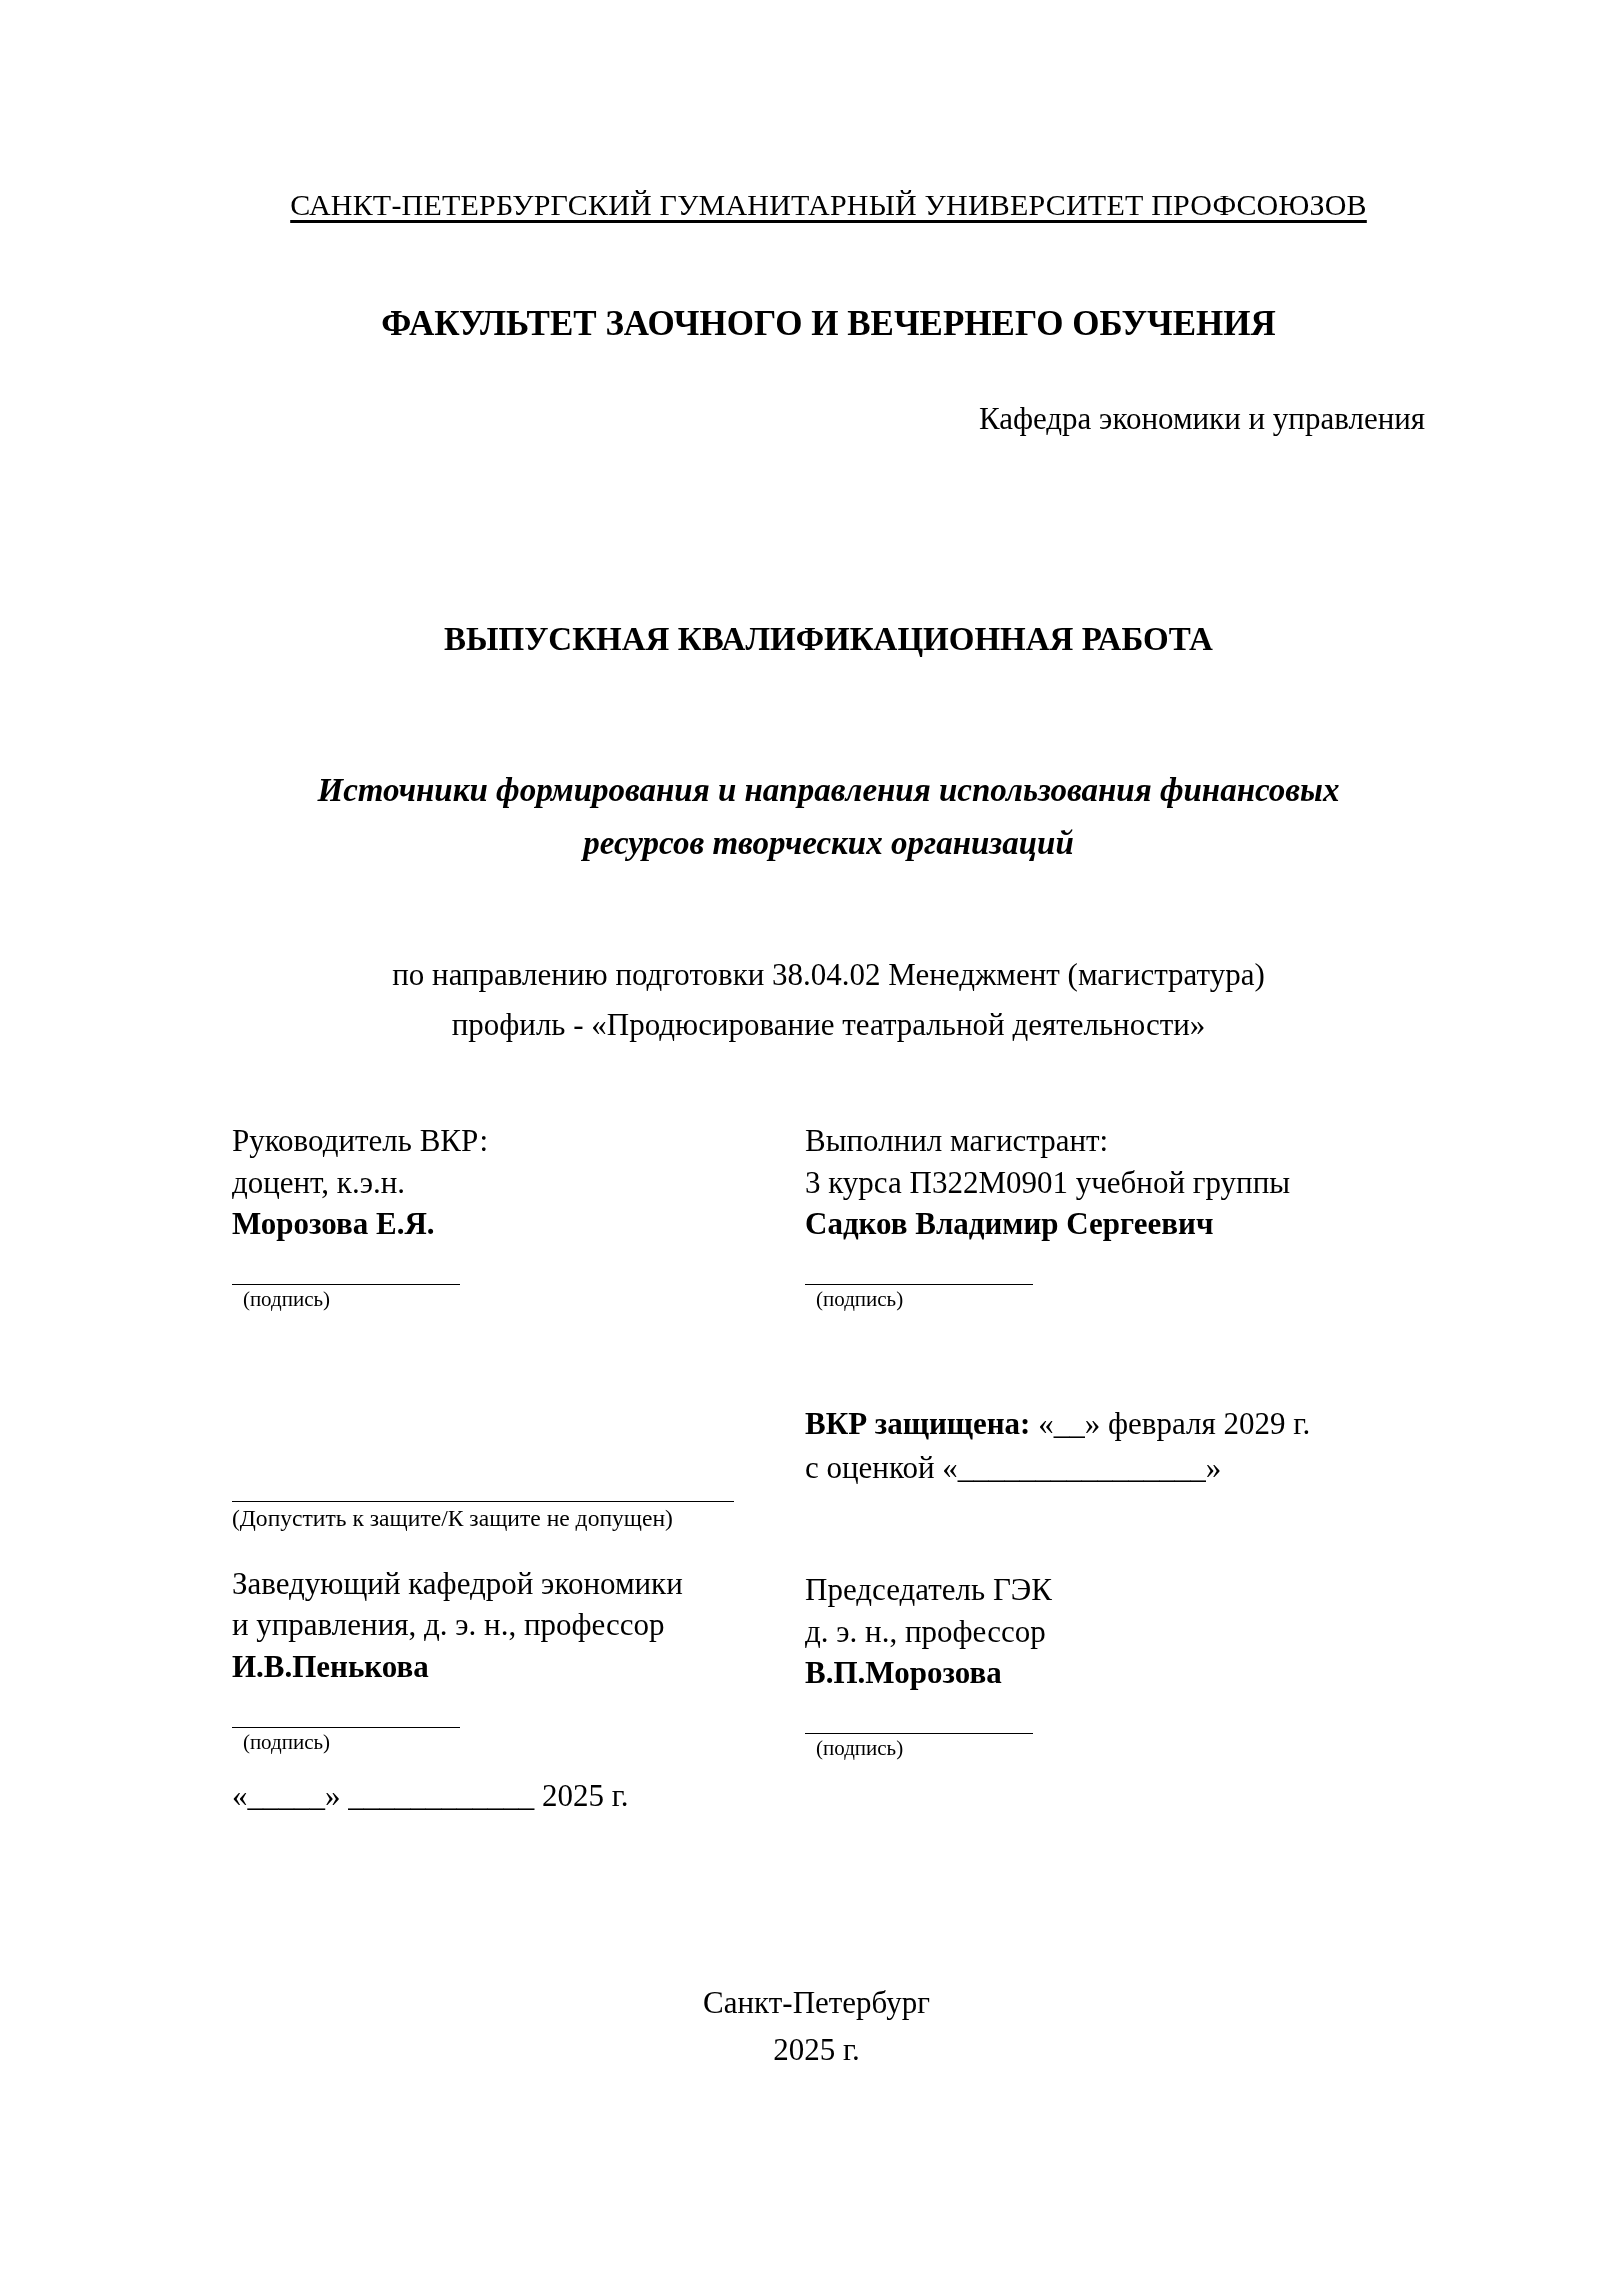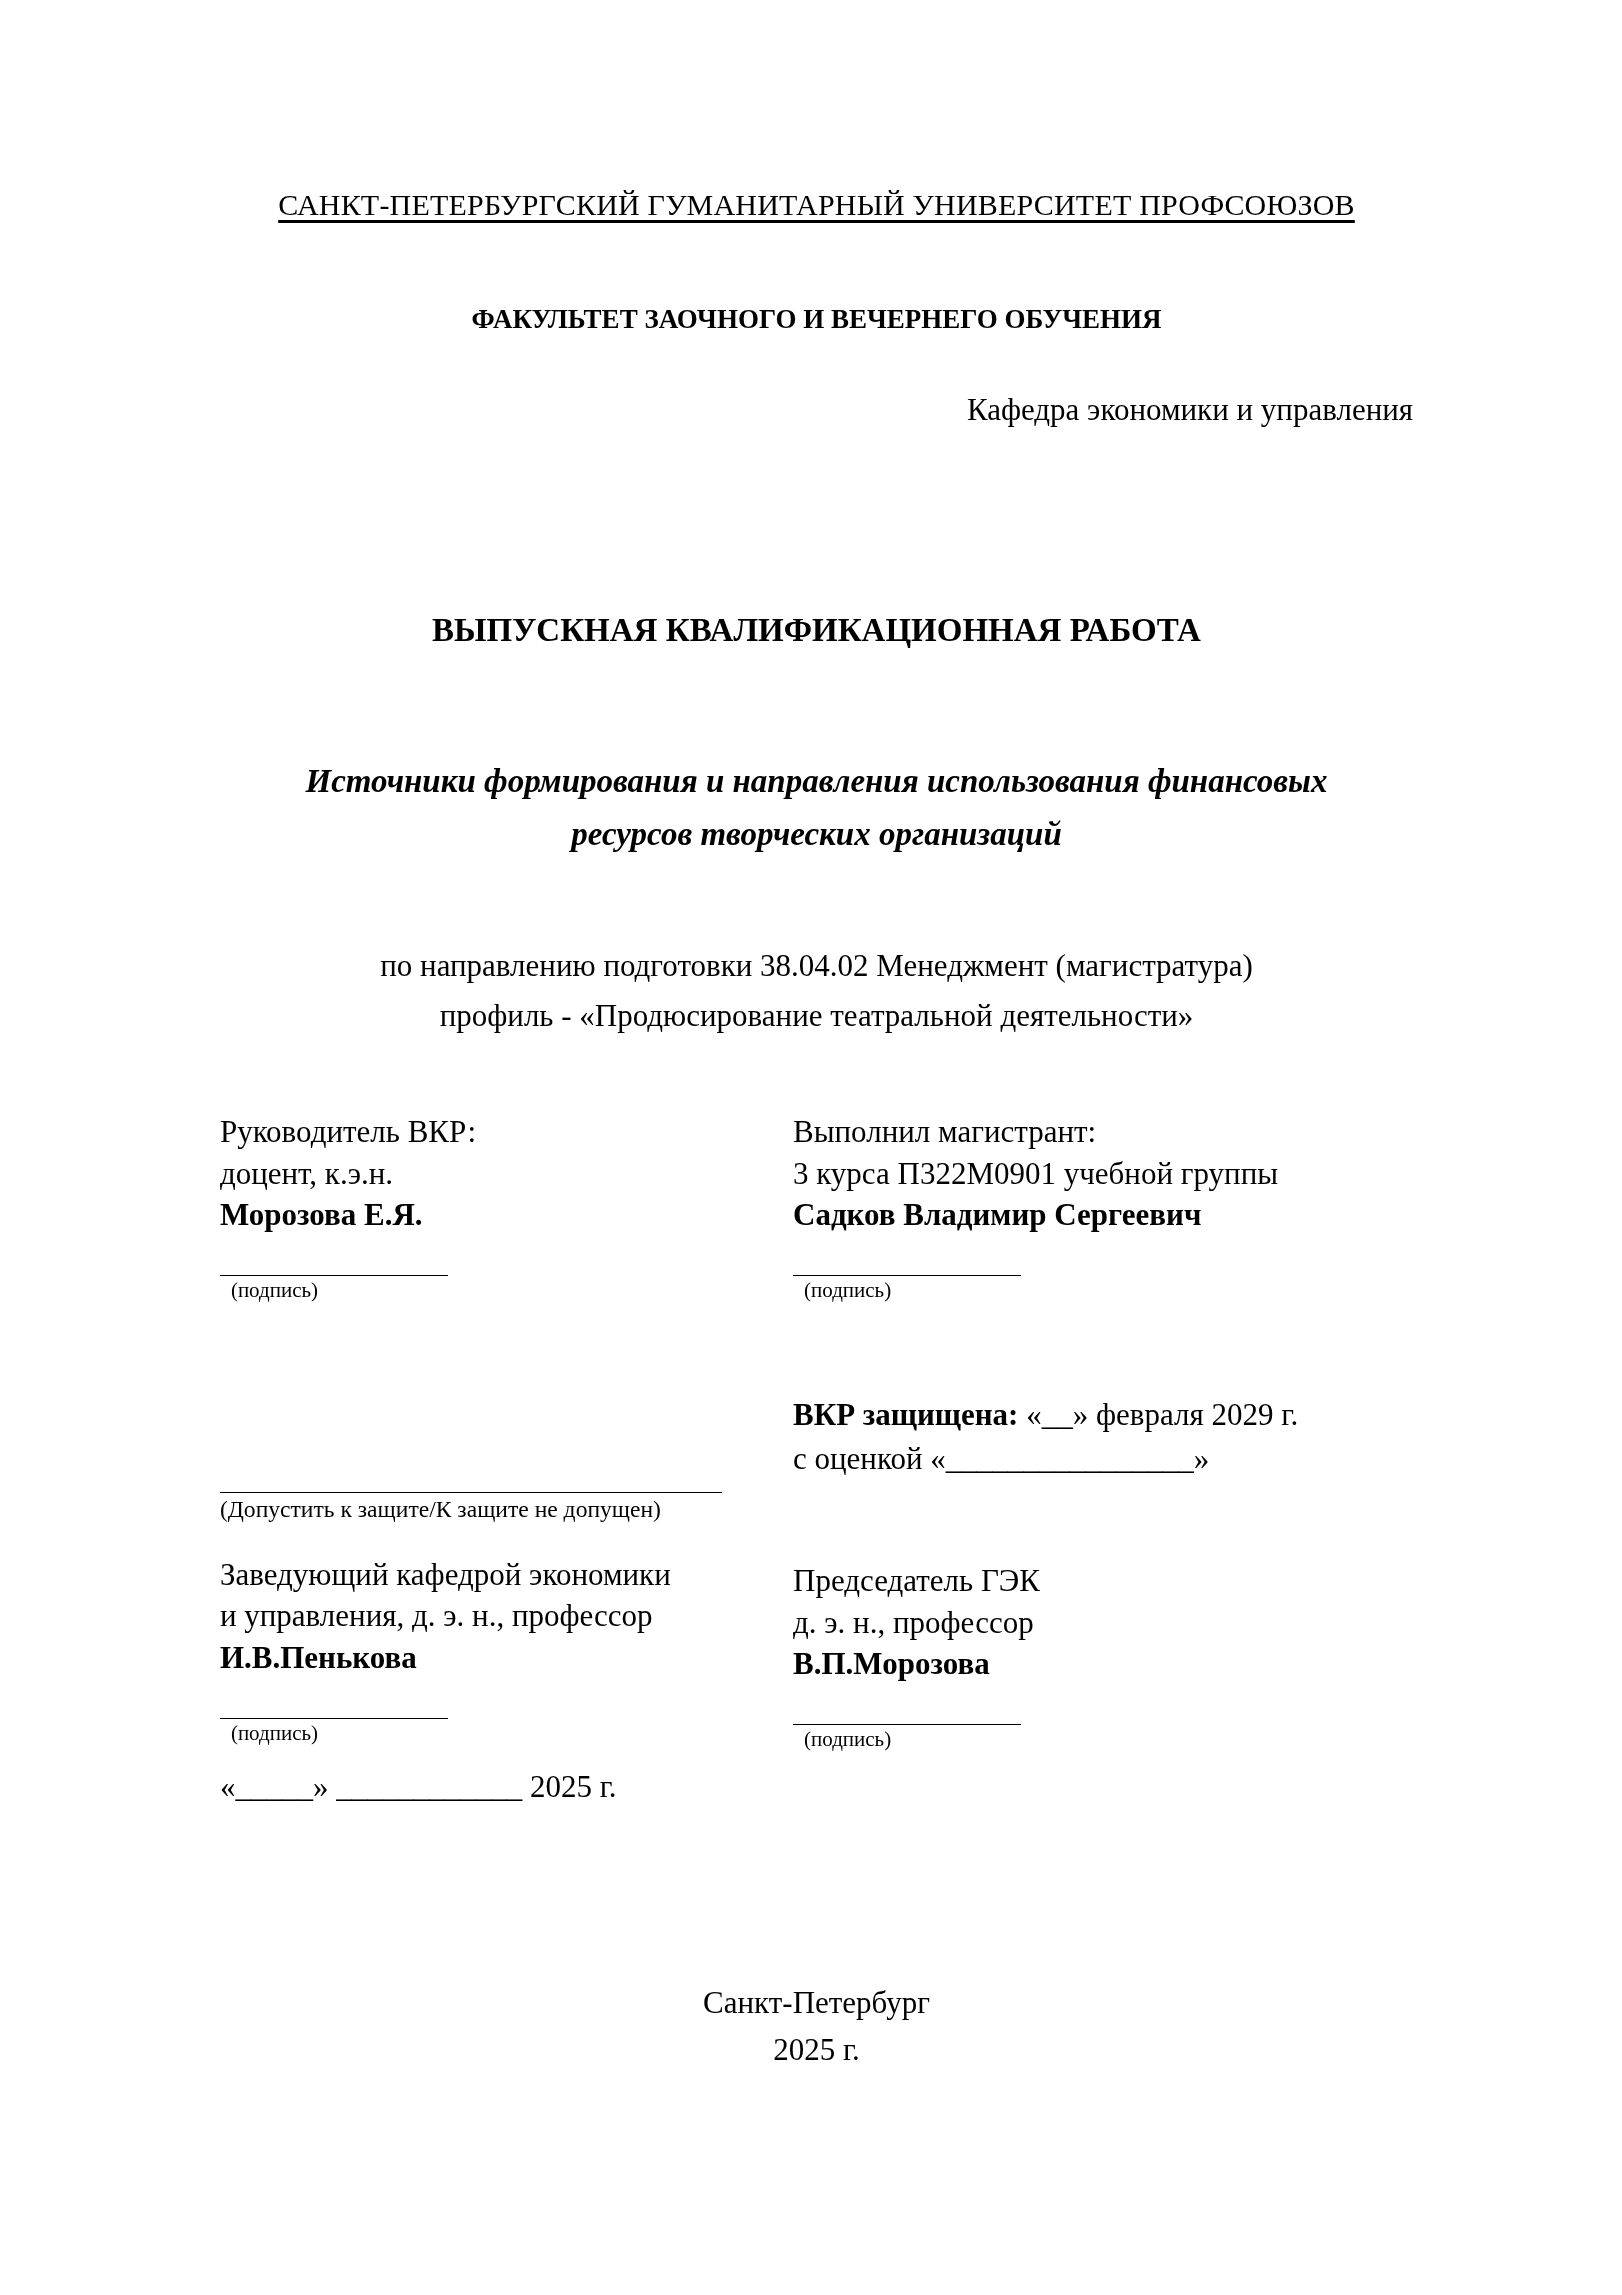--- a/index.html
+++ b/index.html
@@ -15,39 +15,39 @@
     width: 1623px;
     height: 2295px;
     position: relative;
     background: #ffffff;
     box-sizing: border-box;
     padding: 0;
     overflow: hidden;
   }
   .content {
     position: absolute;
-    left: 212px;
+    left: 224px;
     top: 0;
     width: 1209px;
   }
 
   .univ {
     text-align: center;
     font-size: 30px;
     letter-spacing: 0.2px;
     margin-top: 188px;
   }
   .univ span {
     text-decoration: underline;
     text-underline-offset: 4.7px;
   }
 
   .faculty {
     text-align: center;
-    font-size: 27px;
+    font-size: 35px;
     font-weight: bold;
     margin-top: 82px;
   }
 
   .department {
     text-align: right;
     font-size: 31px;
     margin-top: 57px;
     padding-right: 7.9px;
   }

